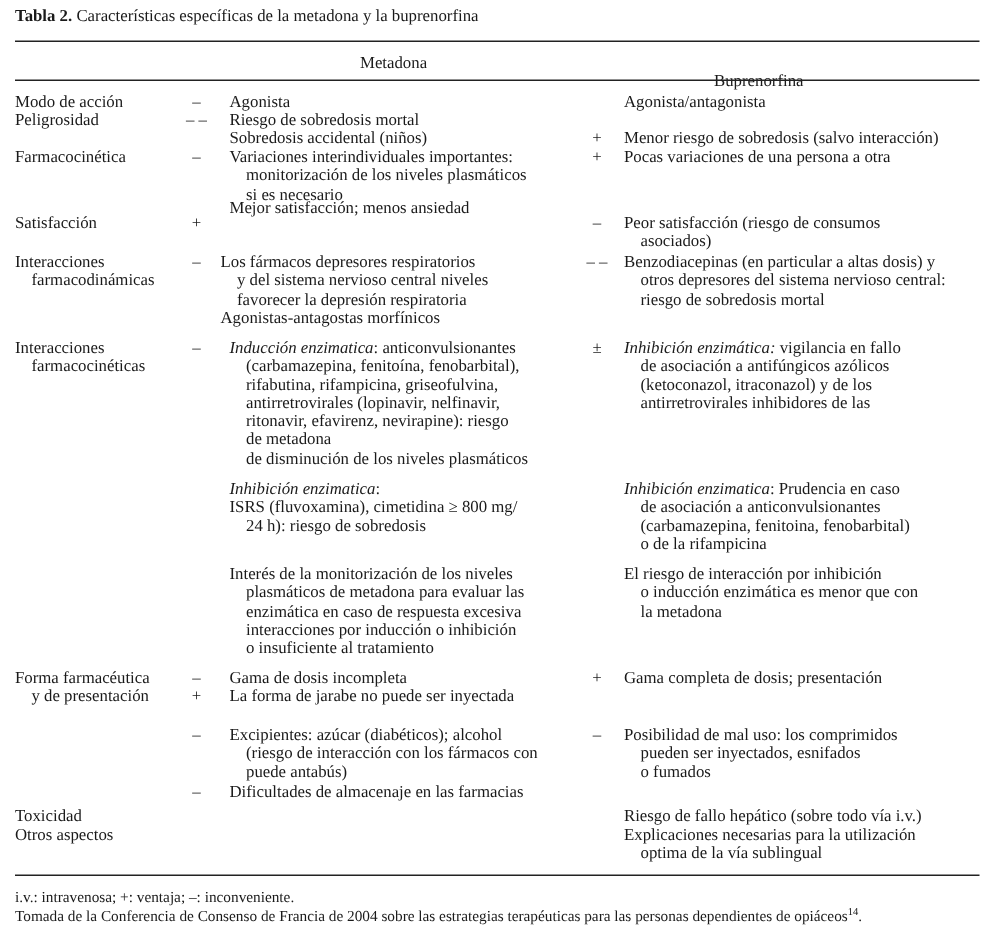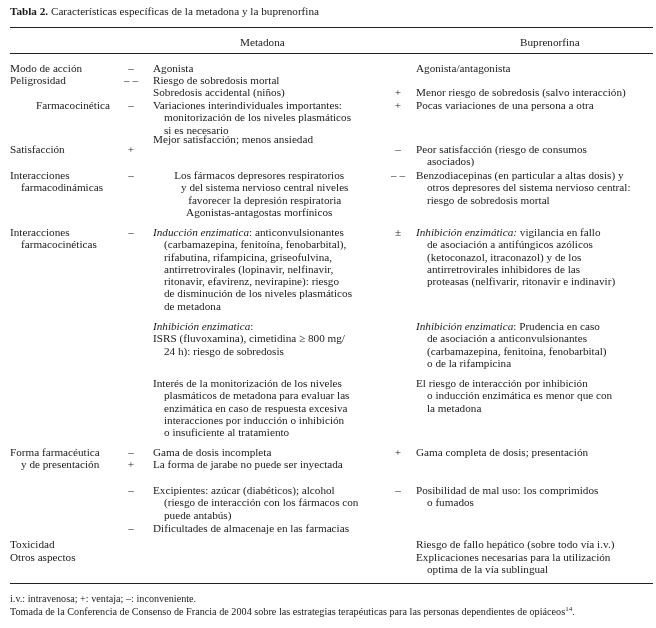--- a/index.html
+++ b/index.html
@@ -21,36 +21,36 @@
   .foot { position: absolute; left: 10px; font-size: 10.2px; white-space: nowrap; }
   sup { font-size: 7px; vertical-align: 4px; line-height: 0; }
 </style>
 </head>
 <body>
 
 <div class="caption"><b>Tabla 2.</b><span> Características específicas de la metadona y la buprenorfina</span></div>
 
 <div class="rule" style="top:27px;"></div>
 <div class="hdr" style="left:240px;">Metadona</div>
-<div class="hdr" style="left:520px;">Buprenorfina</div>
+<div class="hdr" style="left:476px;margin-top:12px;">Buprenorfina</div>
 <div class="rule" style="top:53px;"></div>
 
 <div class="abs" style="left:10px;top:62px;">Modo de acción</div>
 <div class="sign" style="left:124px;top:62px;">–</div>
 <div class="abs" style="left:153px;top:62px;">Agonista</div>
 <div class="abs" style="left:416px;top:62px;">Agonista/antagonista</div>
 
 <div class="abs" style="left:10px;top:74px;">Peligrosidad</div>
 <div class="sign" style="left:124px;top:74px;">– –</div>
 <div class="abs" style="left:153px;top:74px;">Riesgo de sobredosis mortal</div>
 <div class="abs" style="left:153px;top:86px;">Sobredosis accidental (niños)</div>
 <div class="sign" style="left:391px;top:86px;">+</div>
 <div class="abs" style="left:416px;top:86px;">Menor riesgo de sobredosis (salvo interacción)</div>
 
-<div class="abs" style="left:10px;top:99px;margin-left:26px;">Farmacocinética</div>
+<div class="abs" style="left:10px;top:99px;">Farmacocinética</div>
 <div class="sign" style="left:124px;top:99px;">–</div>
 <div class="blk" style="left:153px;top:99px;">
   <span class="ln">Variaciones interindividuales importantes:</span>
   <span class="ind">monitorización de los niveles plasmáticos</span>
   <span class="ind">si es necesario</span>
 </div>
 <div class="sign" style="left:391px;top:99px;">+</div>
 <div class="abs" style="left:416px;top:99px;">Pocas variaciones de una persona a otra</div>
 
 <div class="abs" style="left:10px;top:143px;">Satisfacción</div>
@@ -60,21 +60,21 @@
 <div class="blk" style="left:416px;top:143px;">
   <span class="ln">Peor satisfacción (riesgo de consumos</span>
   <span class="ind">asociados)</span>
 </div>
 
 <div class="blk" style="left:10px;top:169px;">
   <span class="ln">Interacciones</span>
   <span class="ind">farmacodinámicas</span>
 </div>
 <div class="sign" style="left:124px;top:169px;">–</div>
-<div class="blk" style="left:170px;top:169px;text-align:center;">
+<div class="blk" style="left:147px;top:169px;">
   <span class="ln">Los fármacos depresores respiratorios</span>
   <span class="ind">y del sistema nervioso central niveles</span>
   <span class="ind">favorecer la depresión respiratoria</span>
   <span class="ln">Agonistas-antagostas morfínicos</span>
 </div>
 <div class="sign" style="left:391px;top:169px;">– –</div>
 <div class="blk" style="left:416px;top:169px;">
   <span class="ln">Benzodiacepinas (en particular a altas dosis) y</span>
   <span class="ind">otros depresores del sistema nervioso central:</span>
   <span class="ind">riesgo de sobredosis mortal</span>
@@ -84,42 +84,41 @@
   <span class="ln">Interacciones</span>
   <span class="ind">farmacocinéticas</span>
 </div>
 <div class="sign" style="left:124px;top:226px;">–</div>
 <div class="blk" style="left:153px;top:226px;">
   <span class="ln"><i>Inducción enzimatica</i><span>: anticonvulsionantes</span></span>
   <span class="ind">(carbamazepina, fenitoína, fenobarbital),</span>
   <span class="ind">rifabutina, rifampicina, griseofulvina,</span>
   <span class="ind">antirretrovirales (lopinavir, nelfinavir,</span>
   <span class="ind">ritonavir, efavirenz, nevirapine): riesgo</span>
+  <span class="ind">de metadona</span>
   <span class="ind">de disminución de los niveles plasmáticos</span>
-  <span class="ind">de metadona</span>
 </div>
 <div class="blk" style="left:153px;top:320px;">
   <span class="ln"><i>Inhibición enzimatica</i><span>:</span></span>
   <span class="ln">ISRS (fluvoxamina), cimetidina ≥ 800 mg/</span>
   <span class="ind">24 h): riesgo de sobredosis</span>
 </div>
 <div class="blk" style="left:153px;top:377px;">
   <span class="ln">Interés de la monitorización de los niveles</span>
   <span class="ind">plasmáticos de metadona para evaluar las</span>
   <span class="ind">enzimática en caso de respuesta excesiva</span>
   <span class="ind">interacciones por inducción o inhibición</span>
   <span class="ind">o insuficiente al tratamiento</span>
 </div>
 <div class="sign" style="left:391px;top:226px;">±</div>
 <div class="blk" style="left:416px;top:226px;">
   <span class="ln"><i>Inhibición enzimática:</i><span> vigilancia en fallo</span></span>
   <span class="ind">de asociación a antifúngicos azólicos</span>
   <span class="ind">(ketoconazol, itraconazol) y de los</span>
   <span class="ind">antirretrovirales inhibidores de las</span>
-  <span class="ind">proteasas (nelfivarir, ritonavir e indinavir)</span>
 </div>
 <div class="blk" style="left:416px;top:320px;">
   <span class="ln"><i>Inhibición enzimatica</i><span>: Prudencia en caso</span></span>
   <span class="ind">de asociación a anticonvulsionantes</span>
   <span class="ind">(carbamazepina, fenitoina, fenobarbital)</span>
   <span class="ind">o de la rifampicina</span>
 </div>
 <div class="blk" style="left:416px;top:377px;">
   <span class="ln">El riesgo de interacción por inhibición</span>
   <span class="ind">o inducción enzimática es menor que con</span>
@@ -142,20 +141,21 @@
 </div>
 <div class="sign" style="left:124px;top:522px;">–</div>
 <div class="abs" style="left:153px;top:522px;">Dificultades de almacenaje en las farmacias</div>
 <div class="sign" style="left:391px;top:446px;">+</div>
 <div class="blk" style="left:416px;top:446px;">
   <span class="ln">Gama completa de dosis; presentación</span>
 </div>
 <div class="sign" style="left:391px;top:484px;">–</div>
 <div class="blk" style="left:416px;top:484px;">
   <span class="ln">Posibilidad de mal uso: los comprimidos</span>
+  <span class="ind">pueden ser inyectados, esnifados</span>
   <span class="ind">o fumados</span>
 </div>
 
 <div class="abs" style="left:10px;top:538px;">Toxicidad</div>
 <div class="abs" style="left:416px;top:538px;">Riesgo de fallo hepático (sobre todo vía i.v.)</div>
 
 <div class="abs" style="left:10px;top:551px;">Otros aspectos</div>
 <div class="blk" style="left:416px;top:551px;">
   <span class="ln">Explicaciones necesarias para la utilización</span>
   <span class="ind">optima de la vía sublingual</span>

